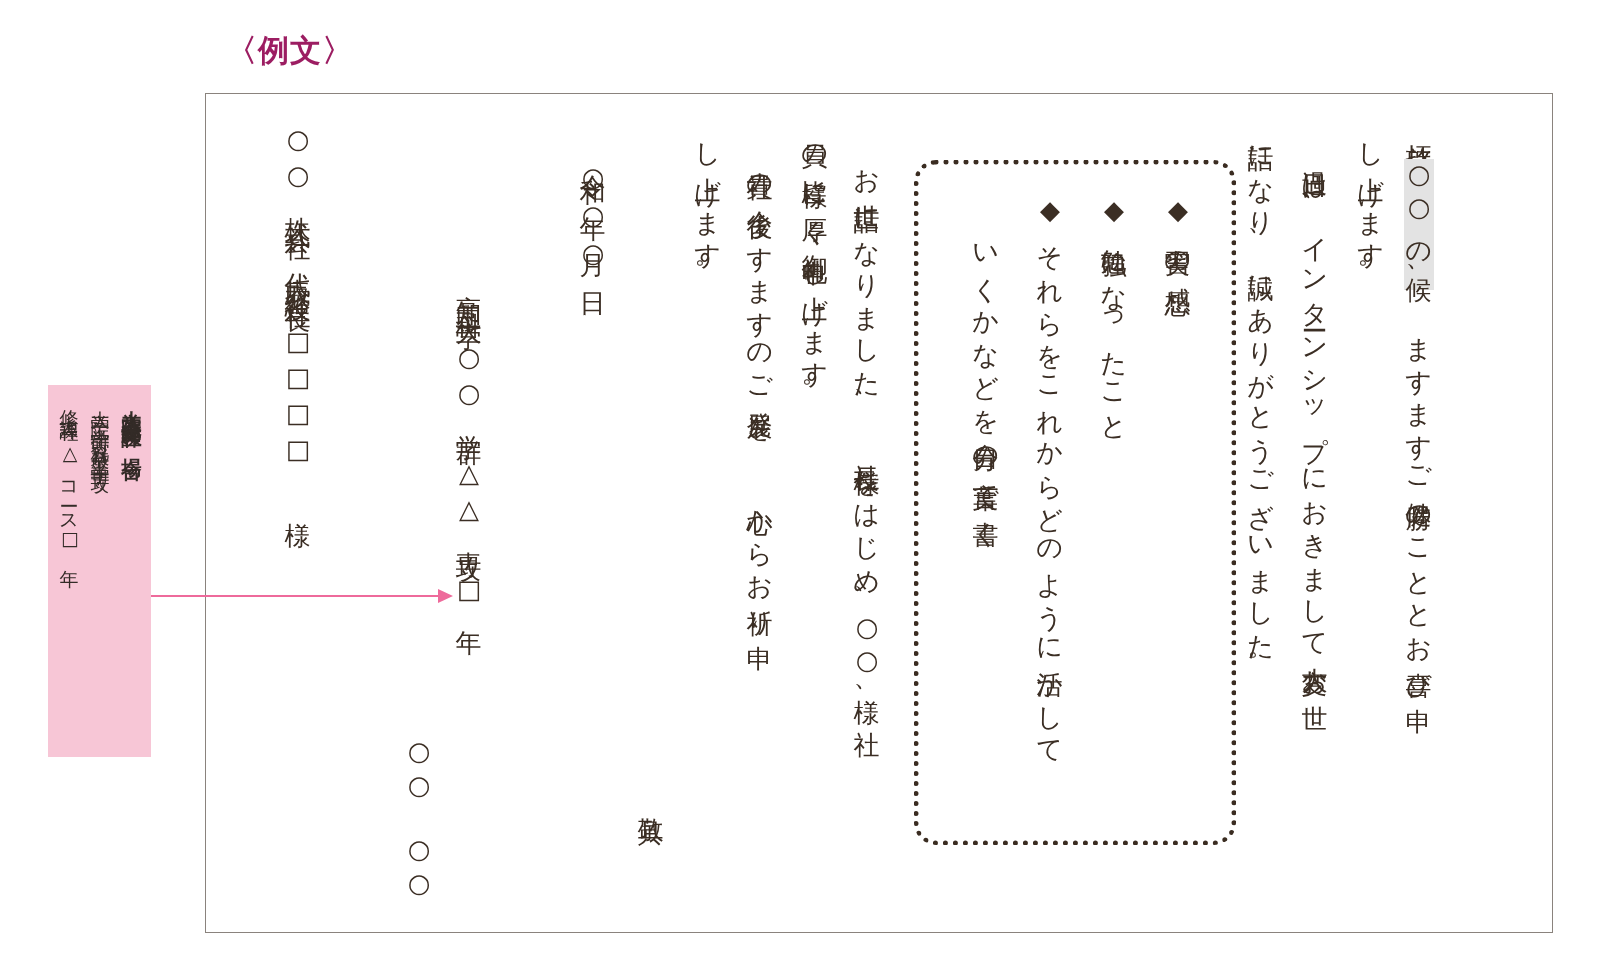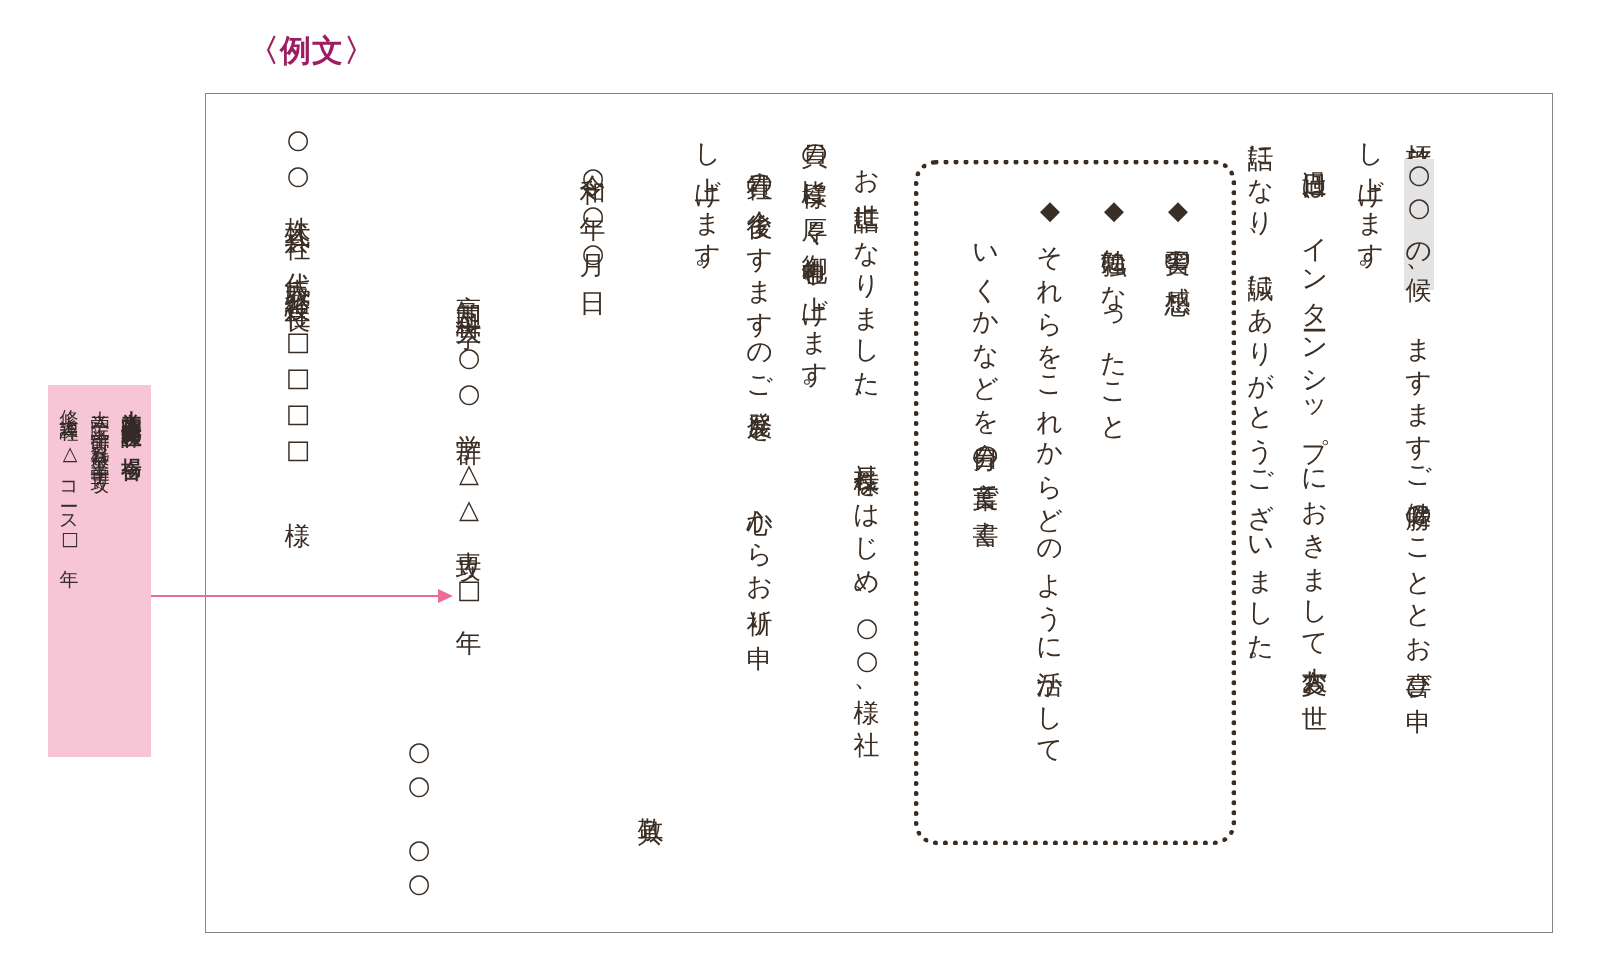--- a/index.html
+++ b/index.html
@@ -1,18 +1,18 @@
 <!DOCTYPE html>
 <html><head>
 <meta charset="utf-8">
 <style>
   html,body{margin:0;padding:0;background:#ffffff;}
   .canvas{position:relative;width:1600px;height:980px;background:#ffffff;overflow:hidden;
           font-family:"DejaVu Serif", serif;color:#3b2e24;}
-  .title{position:absolute;left:248px;top:30px;margin:0;font-size:31px;font-weight:700;
+  .title{position:absolute;left:226px;top:30px;margin:0;font-size:31px;font-weight:700;
          color:#9c1d62;font-family:"DejaVu Sans", sans-serif;letter-spacing:1px;}
   .sheet{position:absolute;left:205px;top:93px;width:1346px;height:838px;
          border:1px solid #8a837d;background:#ffffff;}
   .vcol{position:absolute;writing-mode:vertical-rl;text-orientation:upright;
         font-size:26px;line-height:1;letter-spacing:3px;white-space:nowrap;color:#3b2e24;}
   .sp6{letter-spacing:6px;}
   .sp4{letter-spacing:4px;}
   .hl{background:#e3e3e3;}
   .dotted{position:absolute;left:708px;top:66px;width:322px;height:685px;
           border:5px dotted #3a2c21;border-radius:22px;box-sizing:border-box;}

